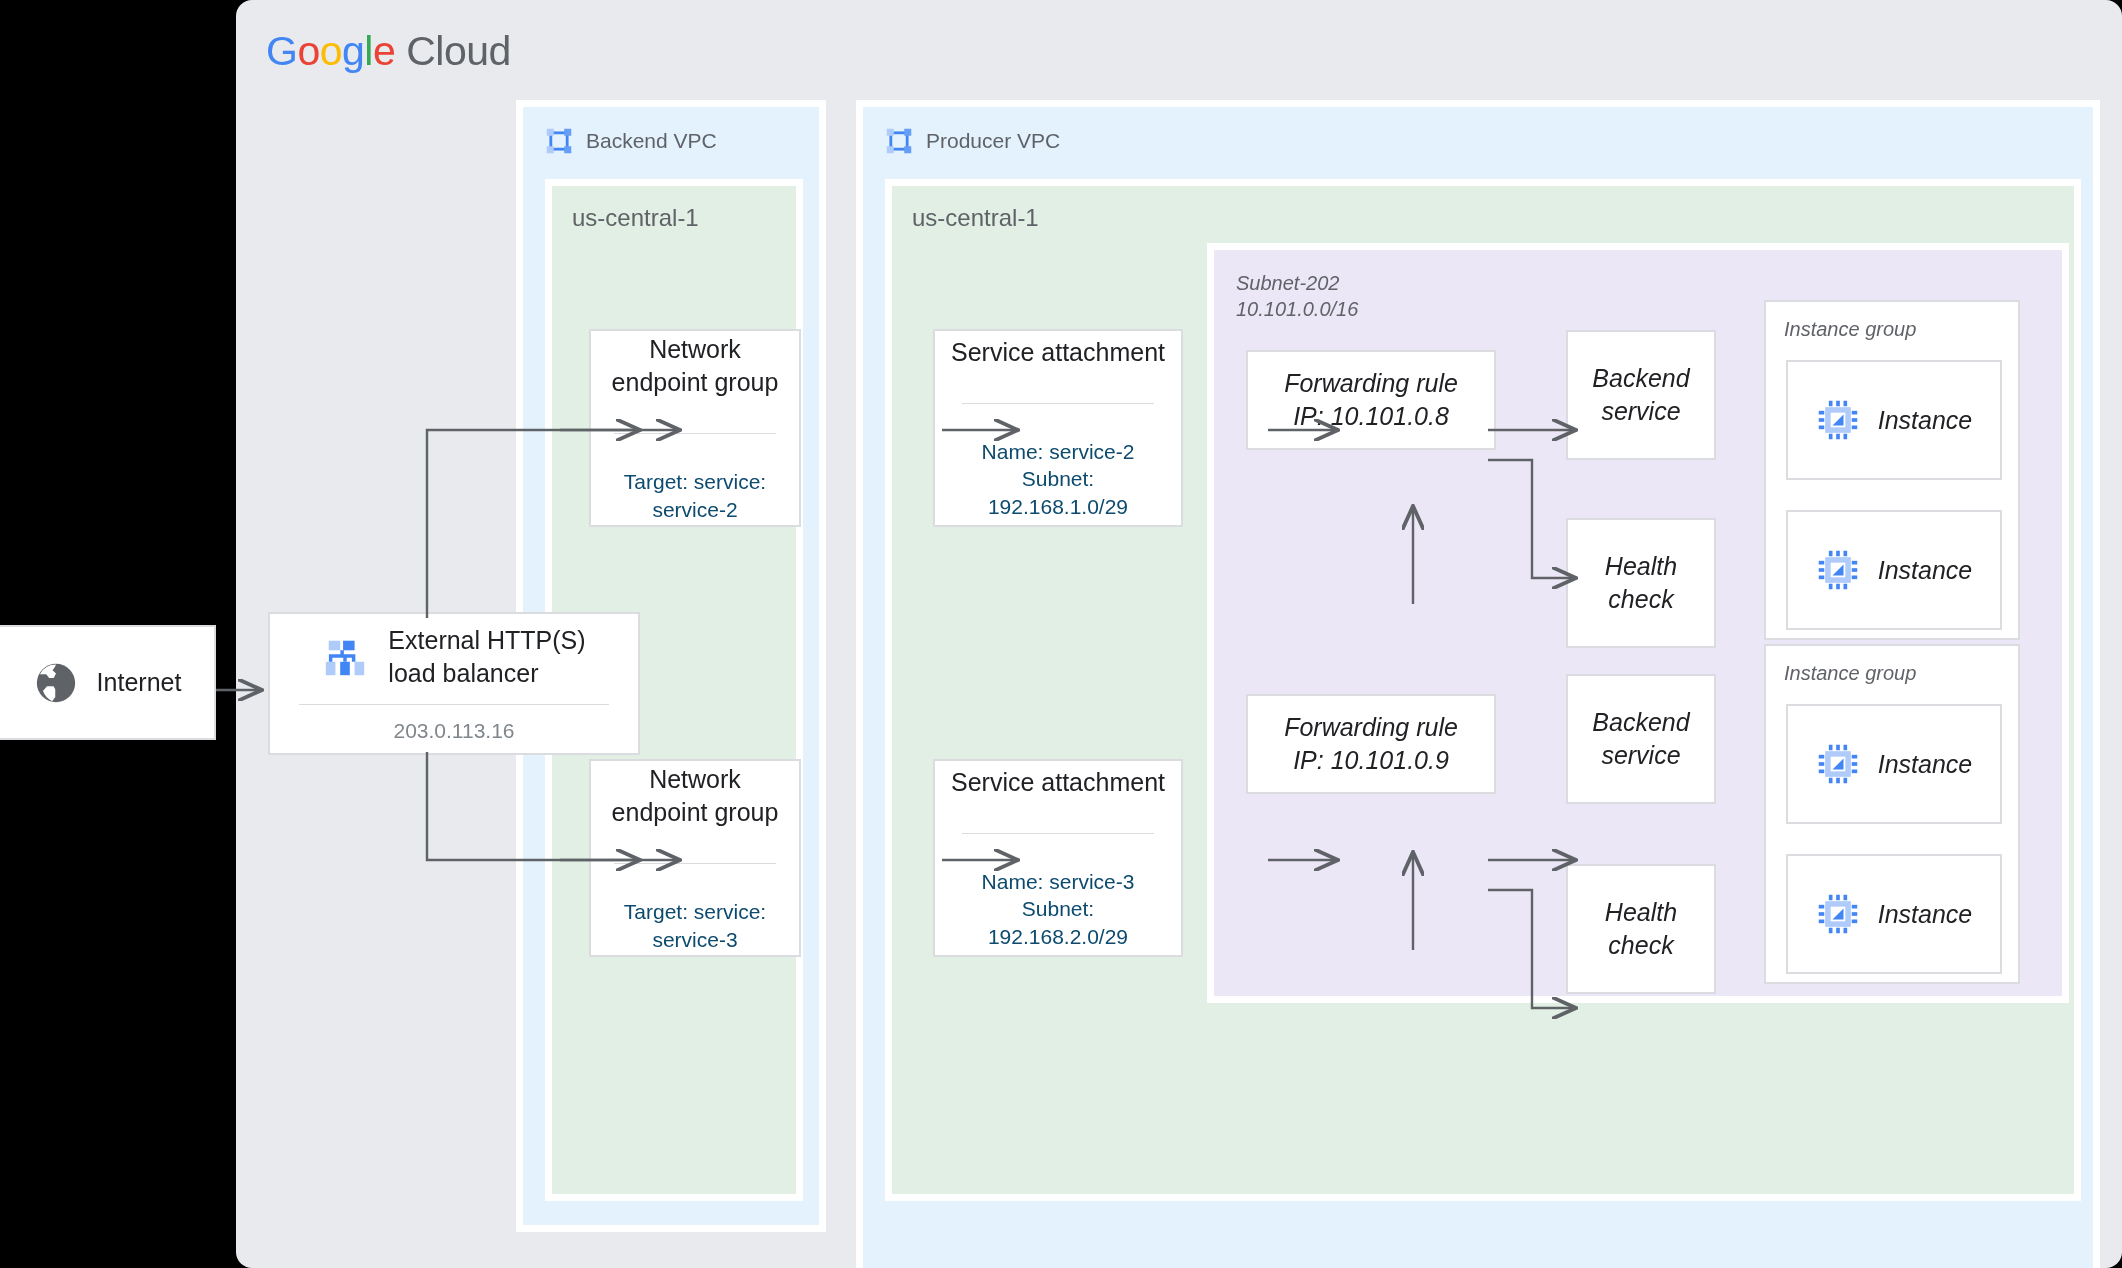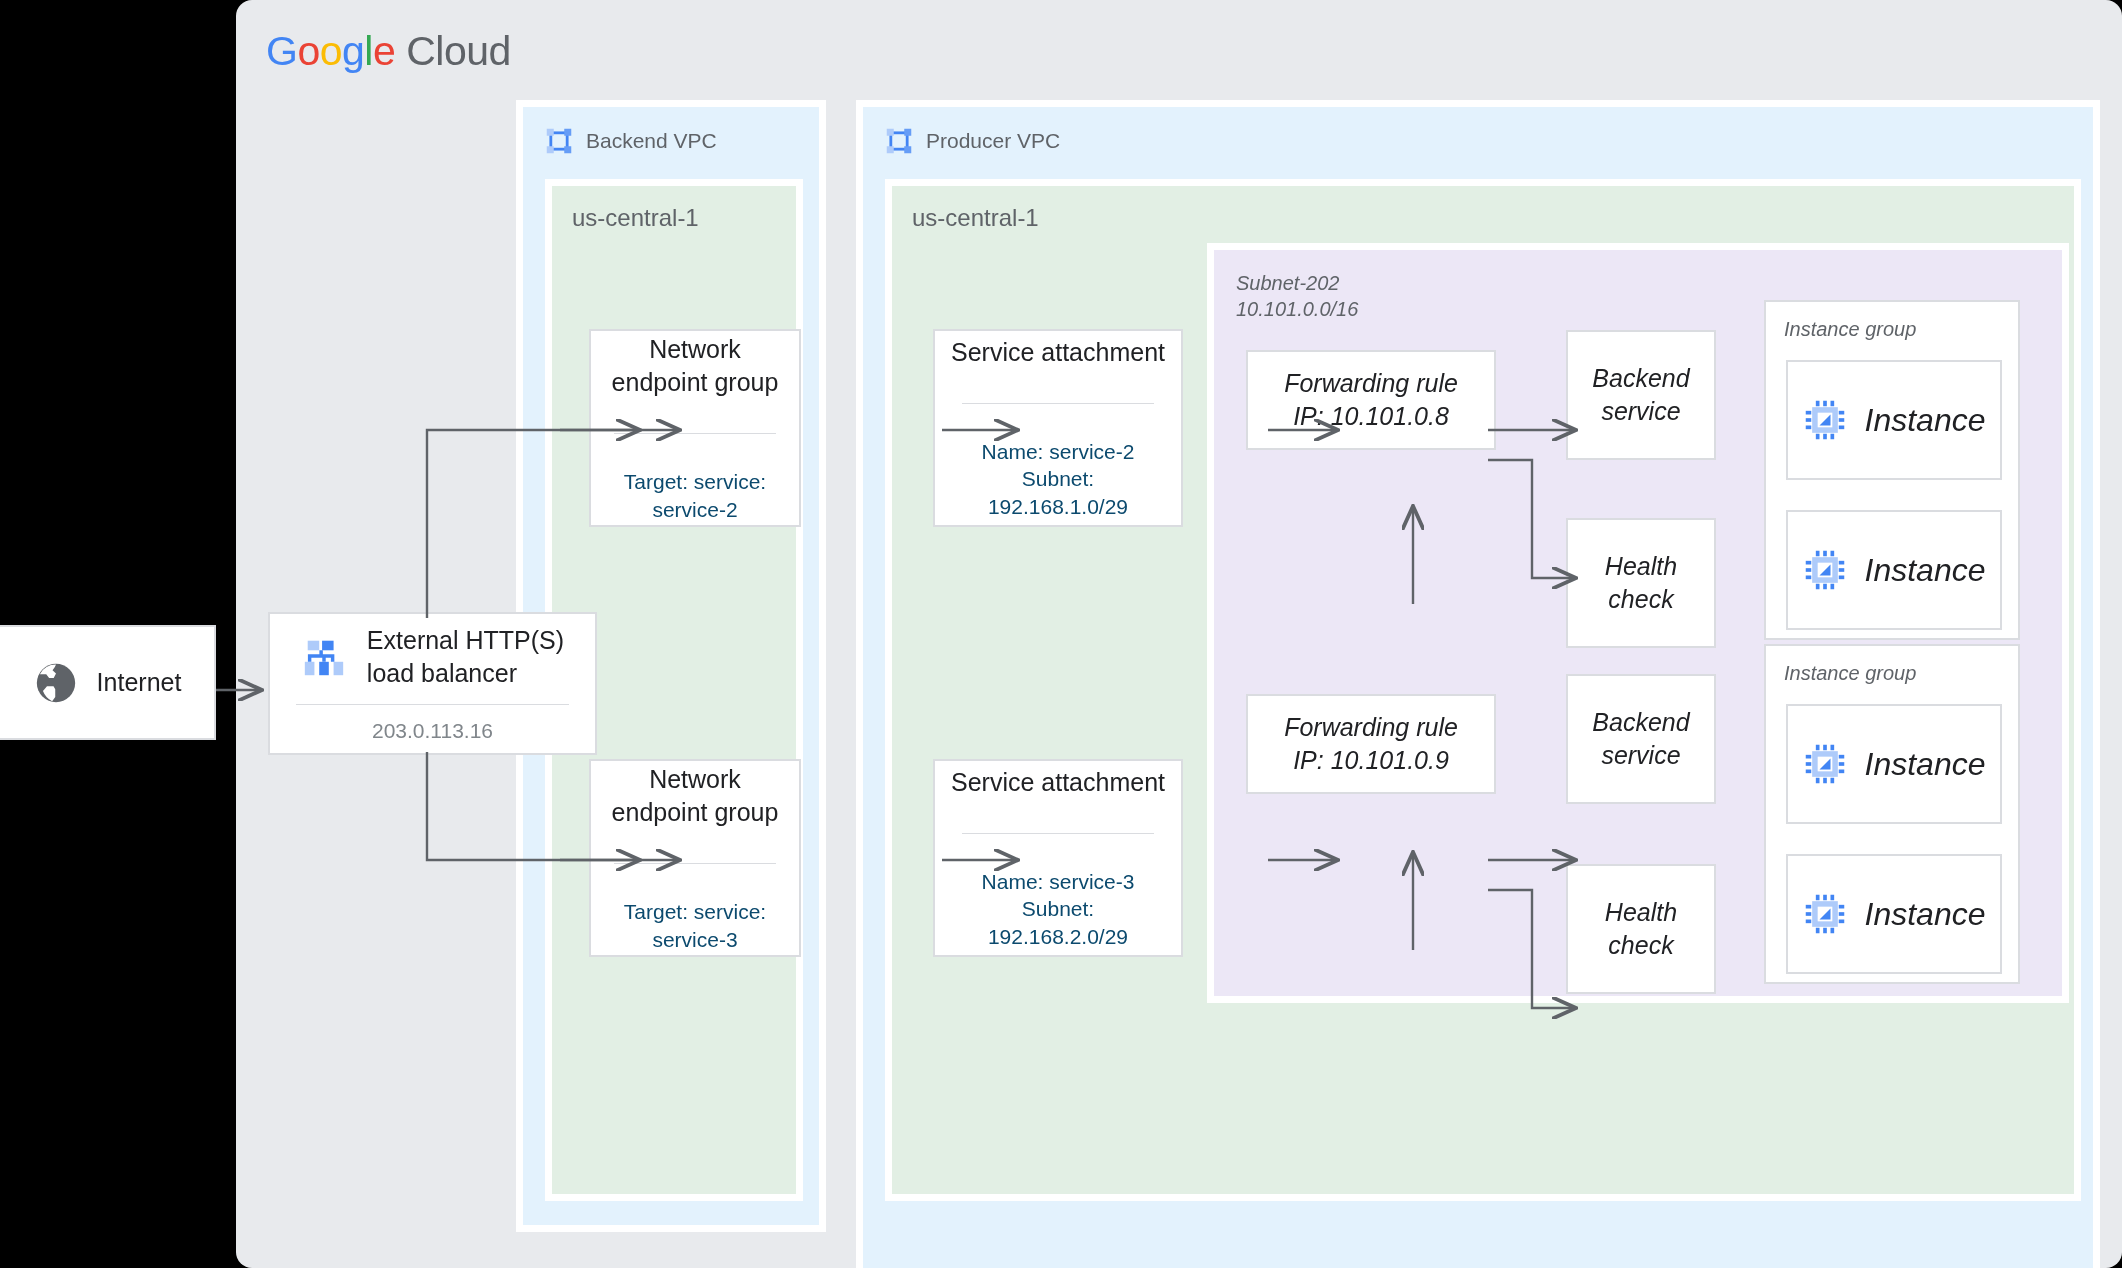--- a/index.html
+++ b/index.html
@@ -105,21 +105,21 @@
     margin: 14px 0 14px 0;
   }
   .card-row {
     position: absolute;
     background: #ffffff;
     border: 2px solid #dadce0;
     box-sizing: border-box;
     display: flex; align-items: center; justify-content: center;
     gap: 18px;
   }
-  .row-label { font-size: 32px; color: #202124; }
+  .row-label { font-size: 25px; color: #202124; }
 
   
   #internet-box {
     position: absolute;
     left: -2px; top: 625px; width: 218px; height: 115px;
     background:#fff; border:2px solid #dadce0; box-sizing:border-box;
     display:flex; align-items:center; justify-content:center; gap:18px;
   }
 
   
@@ -326,21 +326,21 @@
                   <rect x="19.5" y="11" width="3" height="2"></rect>
                   <rect x="19.5" y="15" width="3" height="2"></rect>
               </g>
             </svg>
             <span class="row-label">Instance</span>
           </div>
         </div>
       </div>
     </div>
 
-    <div style="position:absolute; left:32px; top:612px; width:329px; height:143px;
+    <div style="position:absolute; left:32px; top:612px; width:372px; height:143px;
                 background:#fff; border:2px solid #dadce0; box-sizing:border-box;
                 display:flex; flex-direction:column; align-items:center; justify-content:center;">
       <div style="display:flex; align-items:center; gap:20px; padding:0 18px;">
         <svg width="46" height="46" viewBox="0 0 24 24">
           <rect x="3.5" y="3.5" width="6" height="5" fill="#aecbfa"></rect>
           <rect x="11" y="3.5" width="6" height="5" fill="#4285f4"></rect>
           <rect x="2" y="14.5" width="5" height="7" fill="#aecbfa"></rect>
           <rect x="9.5" y="14.5" width="5" height="7" fill="#4285f4"></rect>
           <rect x="17" y="14.5" width="5" height="7" fill="#aecbfa"></rect>
           <path d="M10.5 8.5 v3 M4.5 14.5 v-3 h12 v3 M12 11.5 v3" stroke="#4285f4" stroke-width="1.8" fill="none"></path>

